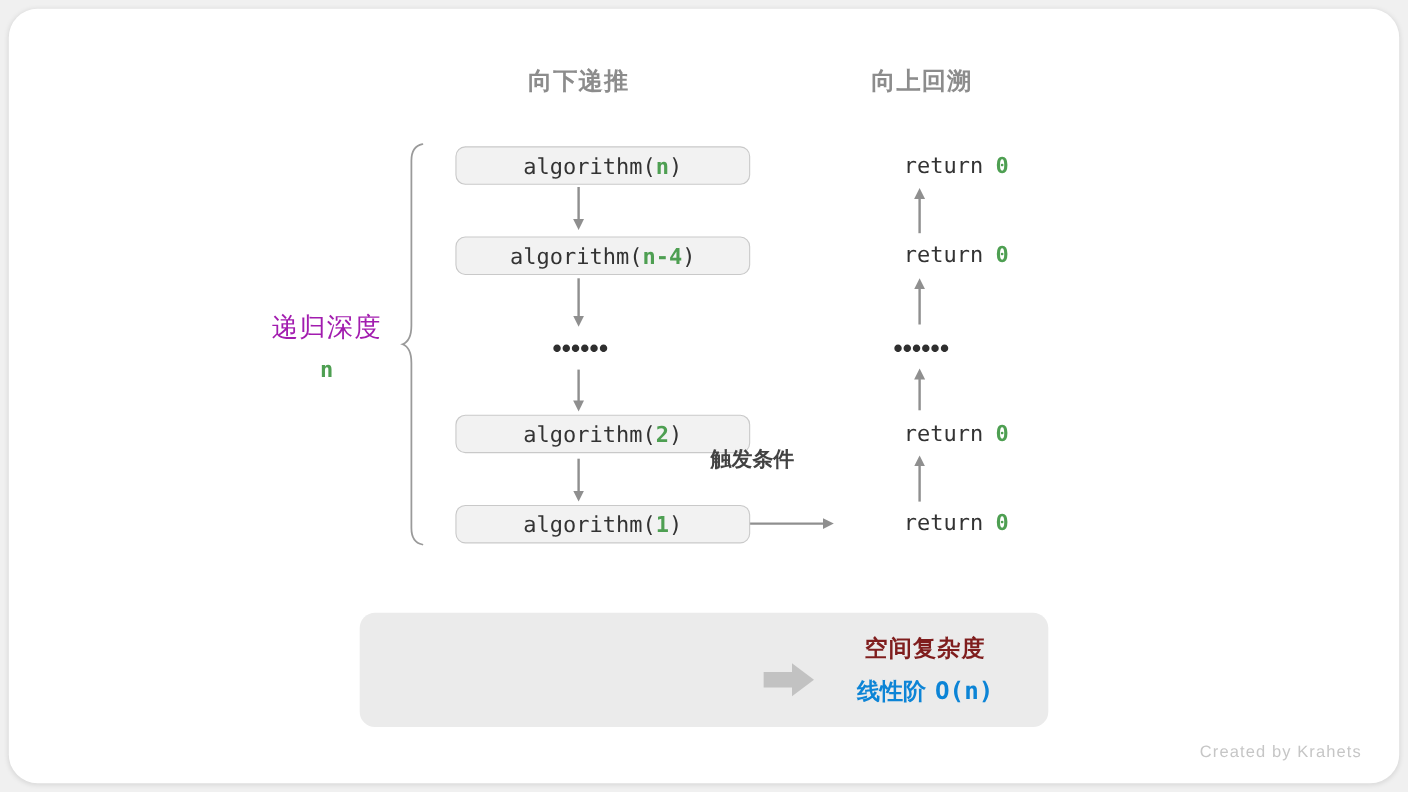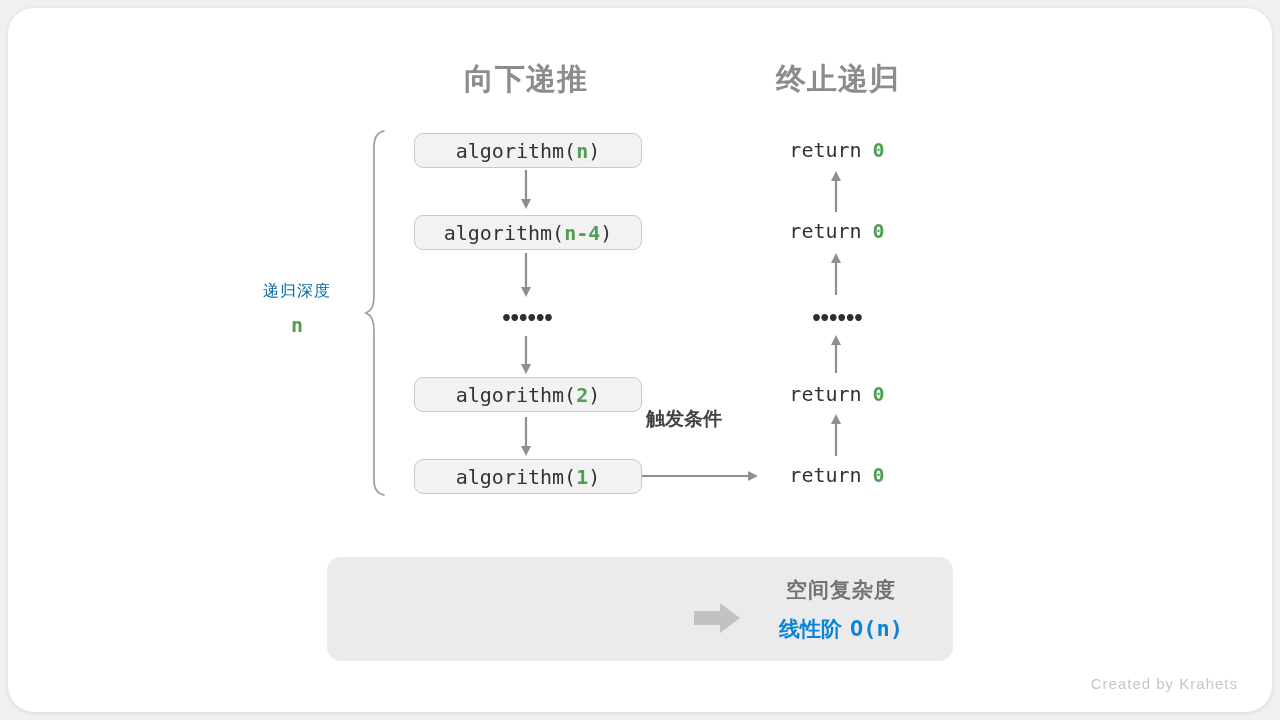--- a/index.html
+++ b/index.html
@@ -11,48 +11,48 @@
   .card{
     position:absolute;left:8px;top:8px;width:1264px;height:704px;
     background:#ffffff;border-radius:26px;
     box-shadow:0 1px 5px rgba(0,0,0,0.10);
   }
   .stage{position:absolute;inset:0;}
   .overlay{position:absolute;left:0;top:0;width:1280px;height:720px;pointer-events:none;}
 
   .hdr{
     position:absolute;top:59px;width:200px;text-align:center;
-    font-size:30px;font-weight:bold;color:#8c8c8c;letter-spacing:1px;
+    font-size:22px;font-weight:bold;color:#8c8c8c;letter-spacing:1px;
   }
   .hdr-down{left:426px;}
   .hdr-up{left:738px;}
 
   .depth-label{position:absolute;left:237px;top:281px;width:120px;text-align:center;}
-  .depth-label .t{font-size:16px;color:#0369a1;letter-spacing:1px;}
+  .depth-label .t{font-size:24px;color:#a21caf;letter-spacing:1px;}
   .depth-label .v{margin-top:11px;font-family:"DejaVu Sans Mono",monospace;font-size:20px;font-weight:bold;color:#4e9f52;}
 
   .code-box{
-    position:absolute;left:414px;width:228px;height:35px;box-sizing:border-box;
+    position:absolute;left:414px;width:268px;height:35px;box-sizing:border-box;
     background:#f2f2f2;border:1.5px solid #c9c9c9;border-radius:9px;
     display:flex;align-items:center;justify-content:center;
     font-family:"DejaVu Sans Mono",monospace;font-size:20px;color:#333333;
   }
   .box-1{top:133px;} .box-2{top:215px;} .box-3{top:377px;} .box-4{top:459px;}
   .green{color:#4e9f52;font-weight:bold;}
 
   .dots{
     position:absolute;top:306px;width:120px;text-align:center;
     font-family:"DejaVu Sans Mono",monospace;font-size:19px;font-weight:bold;
     color:#2f2f2f;letter-spacing:-3px;line-height:24px;
   }
   .dots-left{left:466px;}
   .dots-right{left:776px;}
 
   .ret{
-    position:absolute;left:757px;width:160px;text-align:center;line-height:24px;
+    position:absolute;left:757px;width:160px;text-align:right;line-height:24px;
     font-family:"DejaVu Sans Mono",monospace;font-size:20px;color:#333333;
   }
   .ret-1{top:138px;} .ret-2{top:219px;} .ret-3{top:382px;} .ret-4{top:463px;}
   .ret .val{margin-left:11px;}
 
   .note{
     position:absolute;left:646px;top:404px;width:130px;
     font-size:19px;font-weight:bold;color:#424242;line-height:30px;
   }
 
@@ -65,21 +65,21 @@
     font-size:21px;color:#464646;line-height:39px;
   }
   .summary-left .mono{font-family:"DejaVu Sans Mono",monospace;font-size:20px;color:#3c3c3c;}
   .summary-left .var{margin:0 7px;font-size:20px;}
   .summary-left .sp-l{margin-left:7px;}
   .summary-left .sp-r{margin-right:7px;}
   .block-arrow{position:absolute;left:694px;top:602px;}
   .summary-right{
     position:absolute;left:743px;top:570px;width:196px;text-align:center;line-height:39px;
   }
-  .summary-right .title{font-size:21px;font-weight:bold;color:#737373;letter-spacing:1px;}
+  .summary-right .title{font-size:21px;font-weight:bold;color:#7f1d1d;letter-spacing:1px;}
   .summary-right .result{font-size:21px;font-weight:bold;color:#0c84d6;}
   .summary-right .result .code{font-family:"DejaVu Sans Mono",monospace;font-size:22px;margin-left:8px;margin-top:16px;}
 
   .credit{
     position:absolute;right:42px;top:675px;
     font-family:Liberation Sans, sans-serif;font-size:15px;color:#c6c6c6;letter-spacing:1px;
   }
 </style>
 </head>
 <body>
@@ -104,21 +104,21 @@
   <line x1="836" y1="295" x2="836" y2="262" stroke="#8f8f8f" stroke-width="2.2" marker-end="url(#ah)"></line>
   <line x1="836" y1="373" x2="836" y2="344" stroke="#8f8f8f" stroke-width="2.2" marker-end="url(#ah)"></line>
   <line x1="836" y1="456" x2="836" y2="423" stroke="#8f8f8f" stroke-width="2.2" marker-end="url(#ah)"></line>
 
   <line x1="642" y1="476" x2="749" y2="476" stroke="#8f8f8f" stroke-width="2.2" marker-end="url(#ah)"></line>
 </svg>
 
 <div class="stage">
 
   <div class="hdr hdr-down">向下递推</div>
-  <div class="hdr hdr-up">终止递归</div>
+  <div class="hdr hdr-up">向上回溯</div>
 
   <div class="depth-label">
     <div class="t">递归深度</div>
     <div class="v">n</div>
   </div>
 
   <div class="code-box box-1">
     <span>algorithm(</span>
       <span class="green">n</span>
       <span>)</span>

